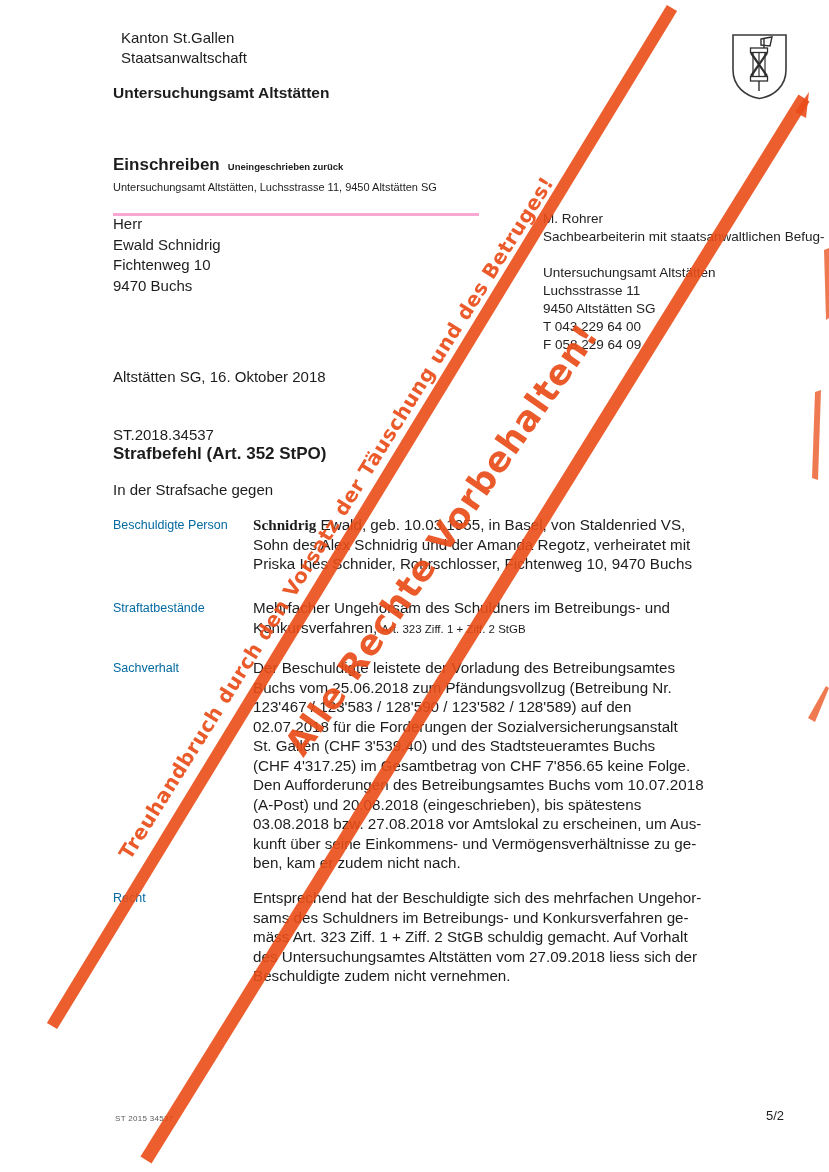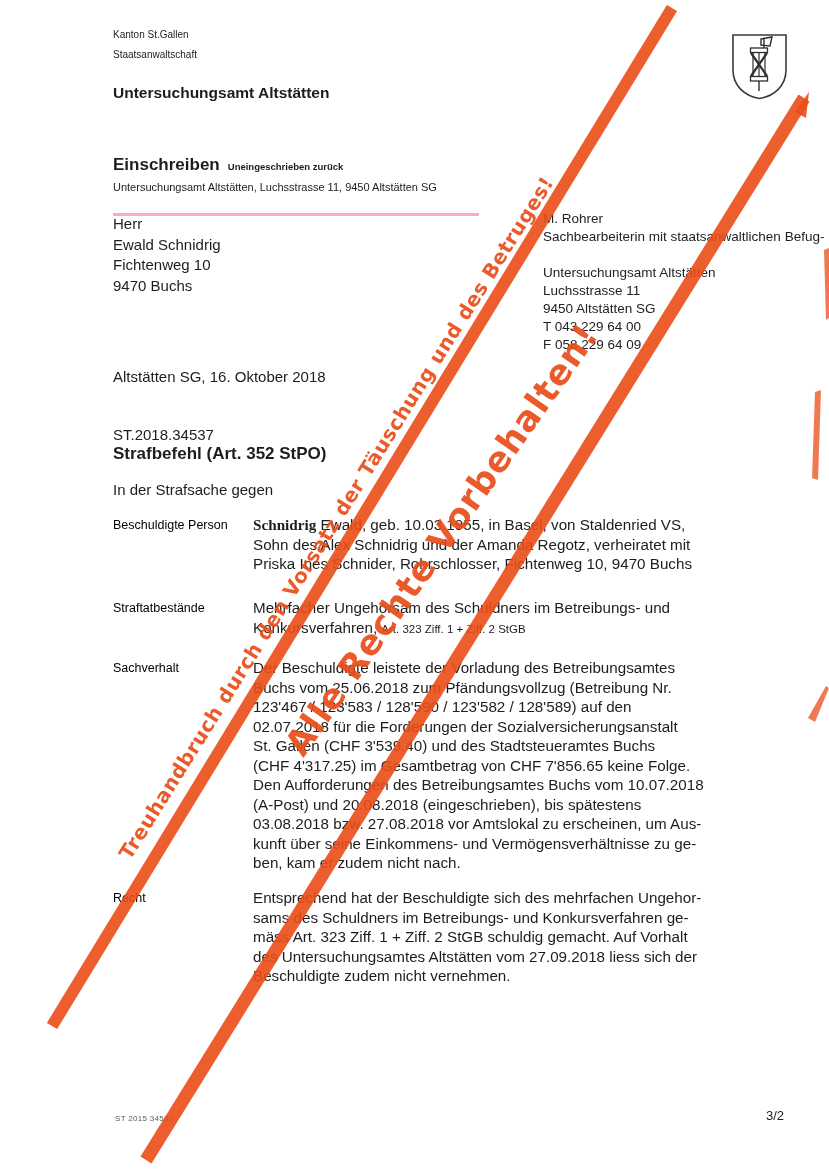--- a/index.html
+++ b/index.html
@@ -2,33 +2,33 @@
 <html style="--accent: #ea4d18;"><head>
 <meta charset="utf-8">
 <style>
   html,body{margin:0;padding:0;background:#ffffff;}
   .page{
     position:relative;width:829px;height:1172px;background:#fff;overflow:hidden;
     font-family:"Liberation Sans",sans-serif;color:#1d1d1d;
   }
   .abs{position:absolute;white-space:nowrap;}
   
-  .h-line{font-size:10px;}
+  .h-line{font-size:15px;margin-left:8px;}
   .office{font-size:15.5px;font-weight:bold;}
   .ein-main{font-size:17px;font-weight:bold;}
   .ein-note{font-size:9.5px;font-weight:bold;margin-left:8px;text-align:right;}
   .return-line{font-size:11px;width:366px;border-bottom:3px solid #f9a8d4;padding-bottom:20px;}
   .addr{font-size:15px;line-height:20.5px;}
   .contact{font-size:13.5px;line-height:18px;color:#232323;}
   .dateline,.case-num,.intro{font-size:15px;}
   .case-title{font-size:17px;font-weight:bold;}
   
   .doc-section{position:absolute;left:113px;}
   .sec-0{top:515px;} .sec-1{top:598px;} .sec-2{top:658px;} .sec-3{top:888px;}
-  .sec-label{position:absolute;left:0;top:3px;font-size:12.5px;color:#000000;white-space:nowrap;}
+  .sec-label{position:absolute;left:0;top:3px;font-size:12.5px;color:#0369a1;white-space:nowrap;}
   .sec-body{margin-left:140px;font-size:15.2px;line-height:19.5px;}
   .sec-line{white-space:nowrap;}
   .sec-line .bold{font-weight:bold;font-family:Liberation Serif, serif;}
   .sec-line .small{font-size:11.5px;}
   
   .footer-code{font-size:8px;color:#5a5a5a;letter-spacing:.3px;}
   .page-num{font-size:13px;}
   
   .overlay-svg{position:absolute;left:0;top:0;z-index:4;pointer-events:none;}
   .overlay-text{
@@ -138,21 +138,21 @@
           <div class="sec-line"><span>Entsprechend hat der Beschuldigte sich des mehrfachen Ungehor-</span></div>
           <div class="sec-line"><span>sams des Schuldners im Betreibungs- und Konkursverfahren ge-</span></div>
           <div class="sec-line"><span>mäss Art. 323 Ziff. 1 + Ziff. 2 StGB schuldig gemacht. Auf Vorhalt</span></div>
           <div class="sec-line"><span>des Untersuchungsamtes Altstätten vom 27.09.2018 liess sich der</span></div>
           <div class="sec-line"><span>Beschuldigte zudem nicht vernehmen.</span></div>
         </div>
       </div>
     </div>
 
   <div class="abs footer-code" style="left:115px;top:1114px">ST 2015 34537</div>
-  <div class="abs page-num" style="left:766px;top:1108px">3/2</div>
+  <div class="abs page-num" style="left:766px;top:1108px">5/2</div>
 
   <svg class="overlay-svg" width="829" height="1172" viewBox="0 0 829 1172">
     <line x1="672" y1="8" x2="52" y2="1026" stroke="var(--accent,#ea4d18)" stroke-width="12" opacity="0.9"></line>
     <line x1="804" y1="98" x2="146" y2="1160" stroke="var(--accent,#ea4d18)" stroke-width="13" opacity="0.9"></line>
     <polygon points="795,112 809,92 806,118" fill="var(--accent,#ea4d18)" opacity="0.9"></polygon>
     <polygon points="824,250 829,248 829,318 826,320" fill="var(--accent,#ea4d18)" opacity="0.75"></polygon>
     <polygon points="815,392 821,390 818,480 812,478" fill="var(--accent,#ea4d18)" opacity="0.75"></polygon>
     <polygon points="826,686 829,688 815,722 808,718" fill="var(--accent,#ea4d18)" opacity="0.75"></polygon>
   </svg>
 

